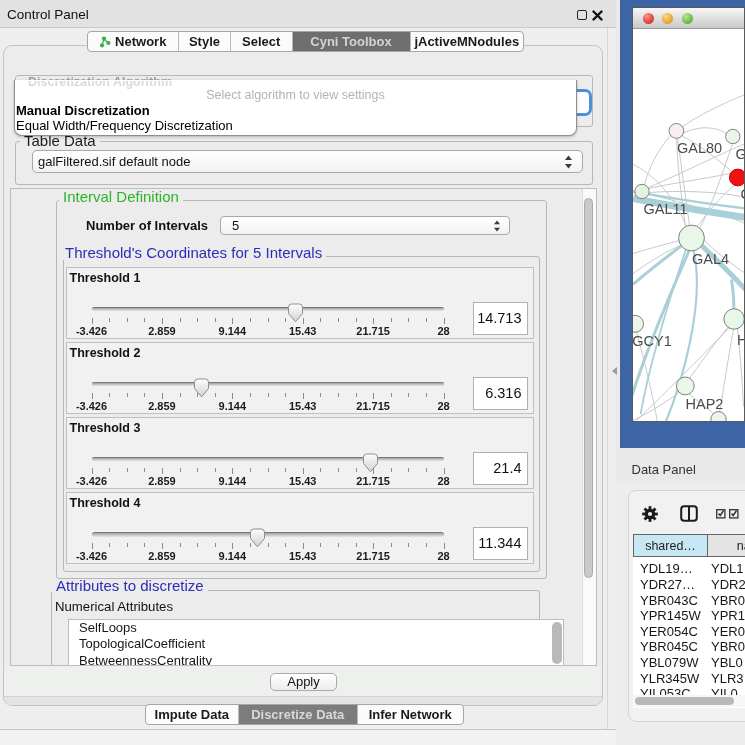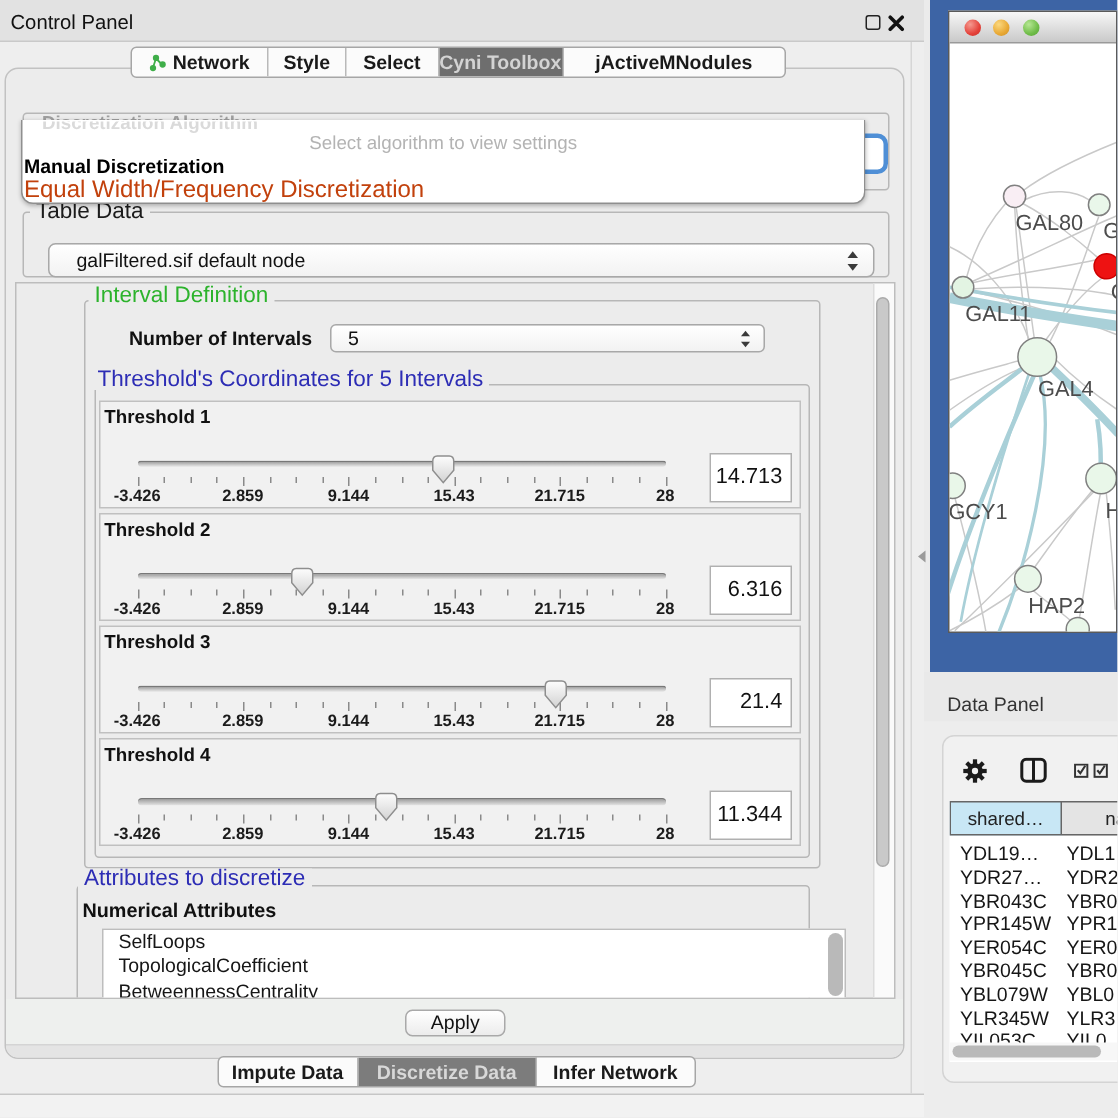--- a/index.html
+++ b/index.html
@@ -39,31 +39,31 @@
 
 <div class="seg abs" style="left:86.5px;top:31px;width:437.5px;height:21px">
   <div style="width:91.5px"><svg width="12" height="12" style="vertical-align:-2px;margin-right:4px">
           <circle cx="5" cy="2.6" r="2.1" fill="#3fae49"></circle>
           <circle cx="3" cy="9.4" r="2.1" fill="#3fae49"></circle>
           <circle cx="9.4" cy="7" r="2.1" fill="#3fae49"></circle>
           <path d="M5,3 L3,9 M5,3 L9,7" stroke="#3fae49" stroke-width="1.2" fill="none"></path>
         </svg>Network</div>
   <div style="width:52px">Style</div>
   <div style="width:61.5px">Select</div>
-  <div class="sel" style="width:83px">Cyni Toolbox</div>
+  <div class="sel" style="width:118px">Cyni Toolbox</div>
   <div style="flex:1">jActiveMNodules</div>
 </div>
 
 <div class="abs" style="left:3px;top:45px;width:600px;height:661px;background:#ececec;border:1px solid #c2c2c2;border-radius:9px;overflow:hidden">
   <div class="gbox" style="left:11px;top:29px;width:578px;height:52px"></div>
   <div class="abs" style="left:566px;top:43px;width:22px;height:27px;background:#fff;border:3px solid #4f8fd6;border-radius:0 7px 7px 0"></div>
 
   <div class="gbox" style="left:11px;top:95px;width:578px;height:44px"></div>
   <div class="glab" style="left:16px;top:87.5px;color:#1c1c1c">Table Data</div>
-  <div class="combo" style="left:28px;top:116px;width:551px;height:23px;line-height:21px;padding-left:18px">galFiltered.sif default node
+  <div class="combo" style="left:28px;top:104px;width:551px;height:23px;line-height:21px;padding-left:5px">galFiltered.sif default node
     <svg width="9" height="14" style="position:absolute;right:9px;top:4px">
           <path d="M4.5,0.5 L8,5 H1 Z" fill="#3a3a3a"></path>
           <path d="M4.5,13.5 L8,9 H1 Z" fill="#3a3a3a"></path>
         </svg>
   </div>
 
   <div class="abs" style="left:6px;top:142px;width:587px;height:478px;border:1px solid #bdbdbd;background:#ececec;overflow:hidden">
     <div class="abs" style="right:0;top:0;width:14px;height:476px;background:#fafafa;border-left:1px solid #dcdcdc"></div>
     <div class="abs" style="right:3.5px;top:9px;width:9px;height:380px;background:#c9c9c9;border:1px solid #ababab;border-radius:5px"></div>
 
@@ -240,42 +240,42 @@
                 <stop offset="0" stop-color="#fdfdfd"></stop>
                 <stop offset="1" stop-color="#d2d2d2"></stop>
               </linearGradient>
             </defs>
           </svg>
       <div class="vbox" style="left:405.5px;top:34.5px">11.344</div>
     </div>
 
     <div class="gbox" style="left:39.5px;top:401px;width:489px;height:200px"></div>
     <div class="glab" style="left:41px;top:390px;color:#2d2db5">Attributes to discretize</div>
-    <div class="abs" style="left:44px;top:409.5px;font-size:13.2px;font-weight:bold;color:#111">Numerical Attributes</div>
+    <div class="abs" style="left:44px;top:409.5px;font-size:13.2px;font-weight:normal;color:#111">Numerical Attributes</div>
     <div class="abs" style="left:57px;top:430px;width:496px;height:48px;background:#fff;border:1px solid #bdbdbd">
       <div class="row" style="left:10px;top:-0.5px">SelfLoops</div>
       <div class="row" style="left:10px;top:16.2px">TopologicalCoefficient</div>
       <div class="row" style="left:10px;top:32.9px">BetweennessCentrality</div>
       <div class="abs" style="right:1.5px;top:1.5px;width:10px;height:42px;background:#b9b9b9;border-radius:5px"></div>
     </div>
   </div>
 
   <div class="abs" style="left:0;top:620px;width:600px;height:30px;background:#eef0ee"></div>
   <div class="abs" style="left:266px;top:627px;width:67px;height:18px;background:linear-gradient(#fff,#ececec);border:1px solid #a9a9a9;border-radius:5px;font-size:13px;color:#111;text-align:center;line-height:16px">Apply</div>
   <div class="abs" style="left:0;top:650px;width:600px;height:11px;background:#e4e4e4;border-top:1px solid #d4d4d4"></div>
 </div>
 
 <div class="abs" style="left:14px;top:80px;width:563px;height:56px;background:#fff;border:1px solid #8f8f8f;border-top:none;border-radius:0 0 8px 8px;box-shadow:0 1px 3px rgba(0,0,0,0.25);z-index:5"></div>
 <div class="abs" style="left:28px;top:75px;font-size:12.5px;font-weight:bold;color:#9f9f9f;z-index:4">Discretization Algorithm</div>
 <div class="abs" style="left:28px;top:81px;height:10px;overflow:hidden;z-index:6">
       <div style="margin-top:-6px;font-size:12.5px;font-weight:bold;color:#dadada;white-space:nowrap">Discretization Algorithm</div>
     </div>
 <div class="abs" style="left:14px;top:88px;width:563px;text-align:center;font-size:12.5px;color:#b3b3b3;z-index:6">Select algorithm to view settings</div>
 <div class="abs" style="left:16px;top:103px;font-size:13px;font-weight:bold;color:#000;z-index:6">Manual Discretization</div>
-<div class="abs" style="left:16px;top:117.5px;font-size:16px;color:#c2410c;z-index:6">Equal Width/Frequency Discretization</div>
+<div class="abs" style="left:16px;top:117.5px;font-size:13px;color:#000000;z-index:6">Equal Width/Frequency Discretization</div>
 
 <div class="seg abs" style="left:144.5px;top:703.5px;width:319.5px;height:21px">
   <div style="width:93.5px">Impute Data</div>
   <div class="sel2" style="width:118.5px">Discretize Data</div>
   <div style="flex:1">Infer Network</div>
 </div>
 
 <div class="abs" style="left:612px;top:367px;width:0;height:0;border-top:4px solid transparent;border-bottom:4px solid transparent;border-right:5px solid #9a9a9a"></div>
 
 <div class="abs" style="left:619.5px;top:0;width:125.5px;height:447.5px;background:#3d64a5"></div>

